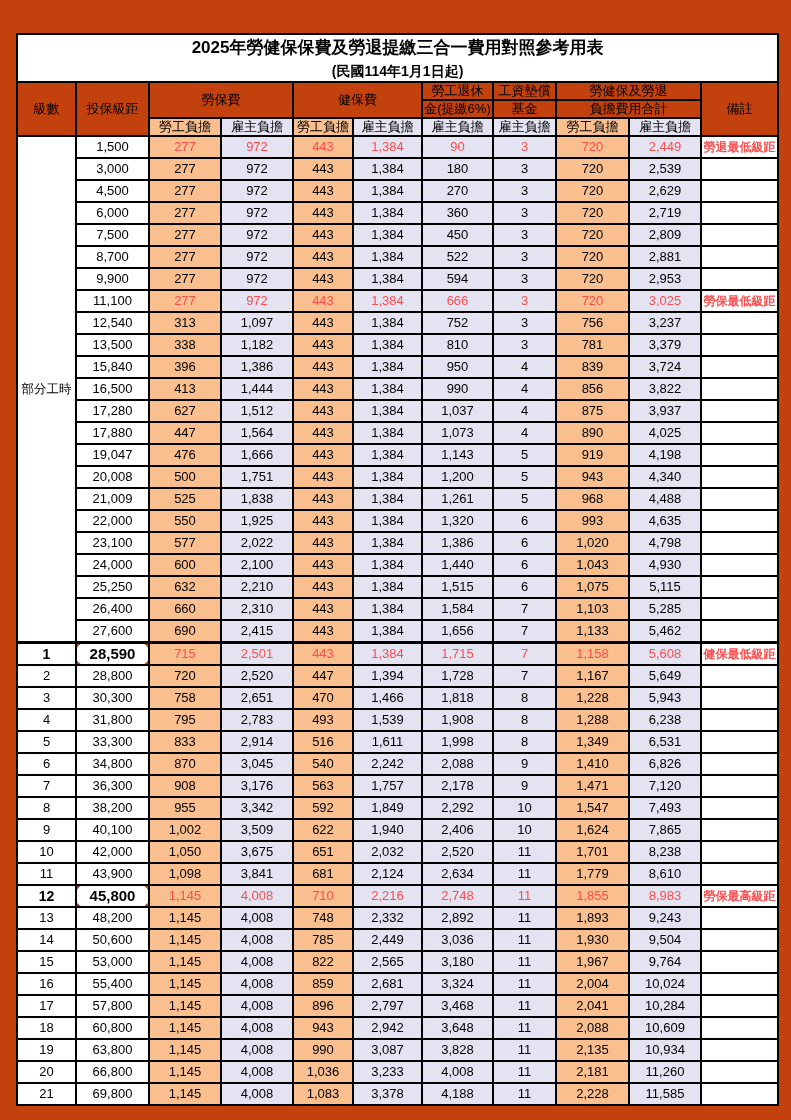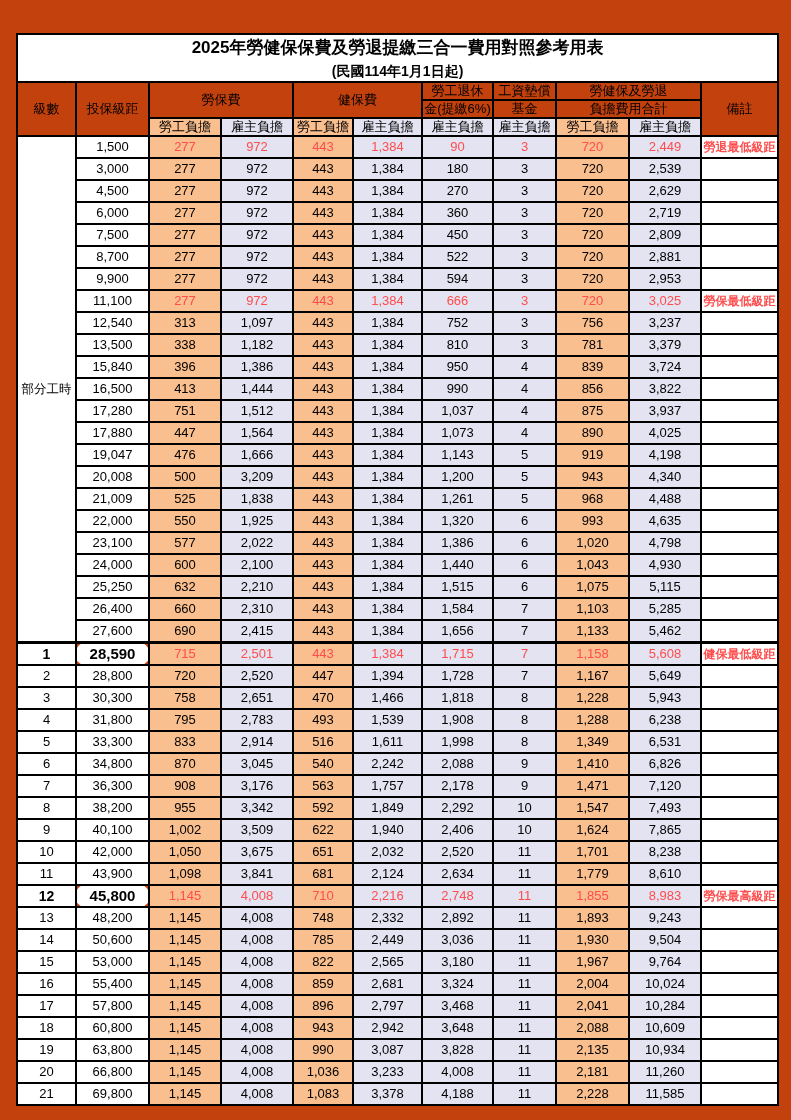--- a/index.html
+++ b/index.html
@@ -223,21 +223,21 @@
           <td class="c-val emp">443</td>
           <td class="c-val er">1,384</td>
           <td class="c-val er">990</td>
           <td class="c-val er">4</td>
           <td class="c-val emp">856</td>
           <td class="c-val er">3,822</td>
           <td class="c-remark"></td>
         </tr>
         <tr>
           <td class="c-bracket">17,280</td>
-          <td class="c-val emp">751</td>
+          <td class="c-val emp">627</td>
           <td class="c-val er">1,512</td>
           <td class="c-val emp">443</td>
           <td class="c-val er">1,384</td>
           <td class="c-val er">1,037</td>
           <td class="c-val er">4</td>
           <td class="c-val emp">875</td>
           <td class="c-val er">3,937</td>
           <td class="c-remark"></td>
         </tr>
         <tr>
@@ -260,21 +260,21 @@
           <td class="c-val er">1,384</td>
           <td class="c-val er">1,143</td>
           <td class="c-val er">5</td>
           <td class="c-val emp">919</td>
           <td class="c-val er">4,198</td>
           <td class="c-remark"></td>
         </tr>
         <tr>
           <td class="c-bracket">20,008</td>
           <td class="c-val emp">500</td>
-          <td class="c-val er">3,209</td>
+          <td class="c-val er">1,751</td>
           <td class="c-val emp">443</td>
           <td class="c-val er">1,384</td>
           <td class="c-val er">1,200</td>
           <td class="c-val er">5</td>
           <td class="c-val emp">943</td>
           <td class="c-val er">4,340</td>
           <td class="c-remark"></td>
         </tr>
         <tr>
           <td class="c-bracket">21,009</td>

